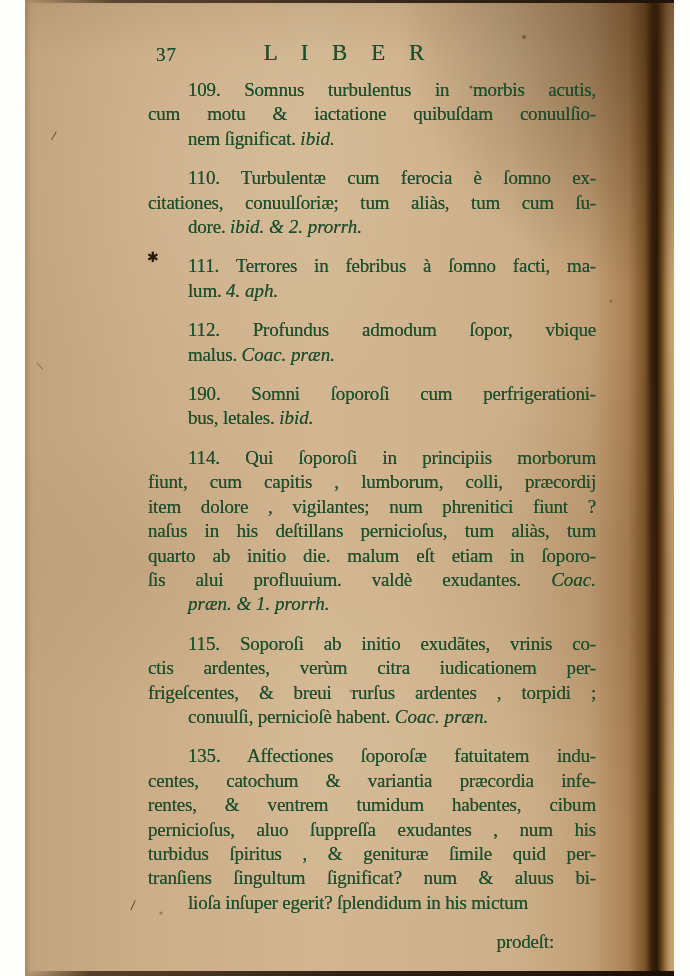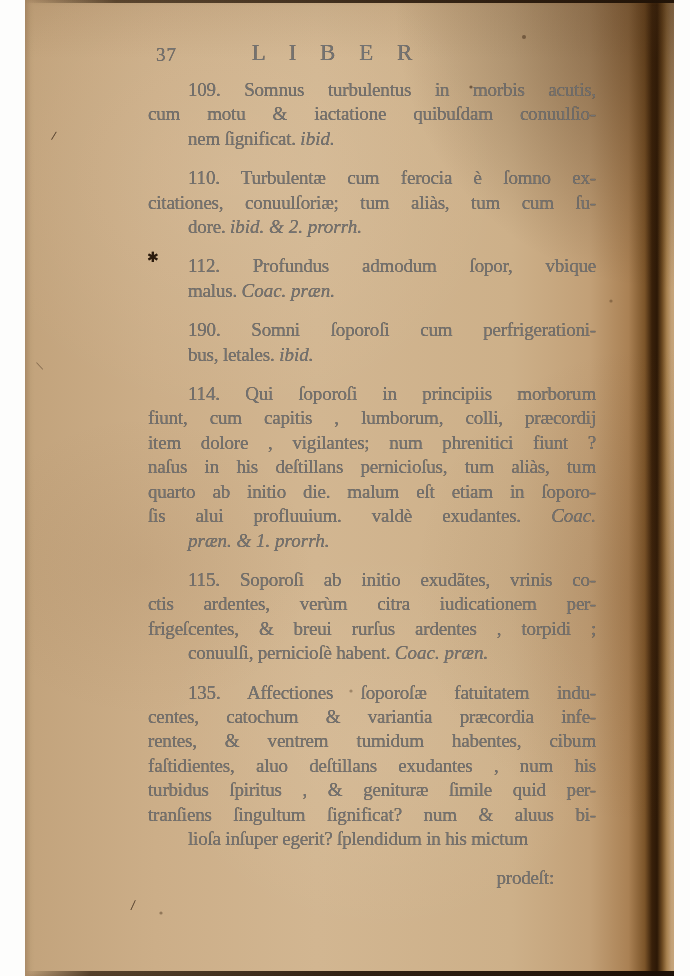--- a/index.html
+++ b/index.html
@@ -37,27 +37,27 @@
       rgba(35,20,8,0.85) 55%, rgba(30,17,6,0.95) 100%);
   }
   .edge-bottom {
     position: absolute;
     left: 25px; top: 971px; width: 649px; height: 5px;
     background: linear-gradient(to right,
       rgba(40,24,8,0) 0%, rgba(40,24,8,0.7) 10%,
       rgba(32,18,7,0.9) 50%, rgba(26,14,5,0.98) 100%);
   }
   
-  .print { color: #737373; text-shadow: 0 0 0.5px rgba(51,38,27,0.75); }
+  .print { color: #14532d; text-shadow: 0 0 0.5px rgba(51,38,27,0.75); }
   .pagenum {
     position: absolute; left: 156px; top: 44px;
     font-size: 19px; letter-spacing: 1px;
   }
   .running-head {
-    position: absolute; left: 116px; top: 40px; width: 440px;
+    position: absolute; left: 128px; top: 40px; width: 440px;
     text-align: center;
     font-size: 23px; letter-spacing: 8px;
     word-spacing: 2px;
   }
   .text-body {
     position: absolute; left: 148px; top: 78px; width: 448px;
     font-size: 19px; line-height: 24.4px; letter-spacing: -0.2px;
   }
   .para { margin: 0 0 15px 0; }
   .line { text-align: justify; text-align-last: justify; }
@@ -105,20 +105,24 @@
         <div class="line first"><span class="seg">109.  Somnus turbulentus in morbis acutis,</span></div>
         <div class="line"><span class="seg">cum motu &amp; iactatione quibuſdam conuulſio-</span></div>
         <div class="line"><span class="seg">nem ſignificat. </span><span class="seg it">ibid.</span></div>
       </div>
       <div class="para">
         <div class="line first"><span class="seg">110.  Turbulentæ cum ferocia è ſomno ex-</span></div>
         <div class="line"><span class="seg">citationes, conuulſoriæ; tum aliàs, tum cum ſu-</span></div>
         <div class="line"><span class="seg">dore. </span><span class="seg it">ibid. &amp; 2. prorrh.</span></div>
       </div>
       <div class="para">
+        <div class="line first"><span class="seg">111.  Terrores in febribus à ſomno facti, ma-</span></div>
+        <div class="line"><span class="seg">lum. </span><span class="seg it">4. aph.</span></div>
+      </div>
+      <div class="para">
         <div class="line first"><span class="seg">112.  Profundus admodum ſopor, vbique</span></div>
         <div class="line"><span class="seg">malus. </span><span class="seg it">Coac. præn.</span></div>
       </div>
       <div class="para">
         <div class="line first"><span class="seg">190.  Somni ſoporoſi cum perfrigerationi-</span></div>
         <div class="line"><span class="seg">bus, letales. </span><span class="seg it">ibid.</span></div>
       </div>
       <div class="para">
         <div class="line first"><span class="seg">114.  Qui ſoporoſi in principiis morborum</span></div>
         <div class="line"><span class="seg">fiunt, cum capitis , lumborum, colli, præcordij</span></div>
@@ -131,20 +135,20 @@
       <div class="para">
         <div class="line first"><span class="seg">115.  Soporoſi ab initio exudãtes, vrinis co-</span></div>
         <div class="line"><span class="seg">ctis ardentes, verùm citra iudicationem per-</span></div>
         <div class="line"><span class="seg">frigeſcentes, &amp; breui rurſus ardentes , torpidi ;</span></div>
         <div class="line"><span class="seg">conuulſi, pernicioſè habent. </span><span class="seg it">Coac. præn.</span></div>
       </div>
       <div class="para">
         <div class="line first"><span class="seg">135.  Affectiones ſoporoſæ fatuitatem indu-</span></div>
         <div class="line"><span class="seg">centes, catochum &amp; variantia præcordia infe-</span></div>
         <div class="line"><span class="seg">rentes, &amp; ventrem tumidum habentes, cibum</span></div>
-        <div class="line"><span class="seg">faſtidientes, aluo deſtillans exudantes , num his</span></div>
+        <div class="line"><span class="seg">pernicioſus, aluo ſuppreſſa exudantes , num his</span></div>
         <div class="line"><span class="seg">turbidus ſpiritus , &amp; genituræ ſimile quid per-</span></div>
         <div class="line"><span class="seg">tranſiens ſingultum ſignificat? num &amp; aluus bi-</span></div>
         <div class="line"><span class="seg">lioſa inſuper egerit? ſplendidum in his mictum</span></div>
       </div>
       <div class="line catchword-line">prodeſt:</div>
     </div>
 </div>
 
 </body></html>

